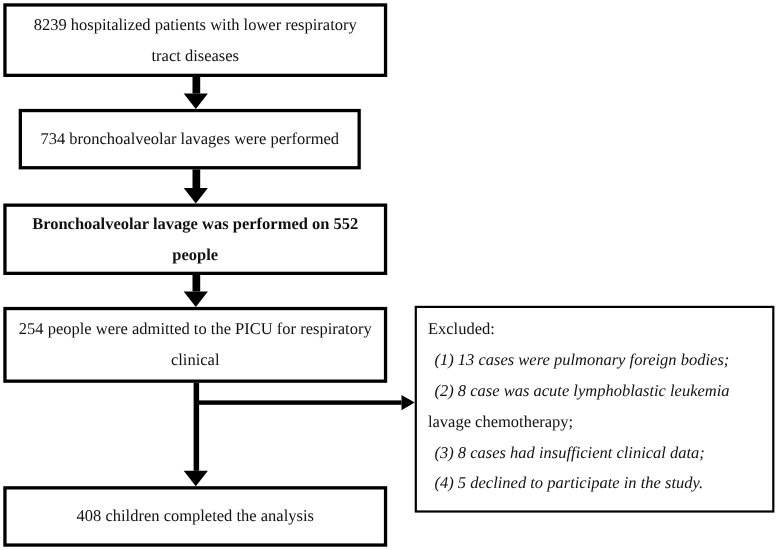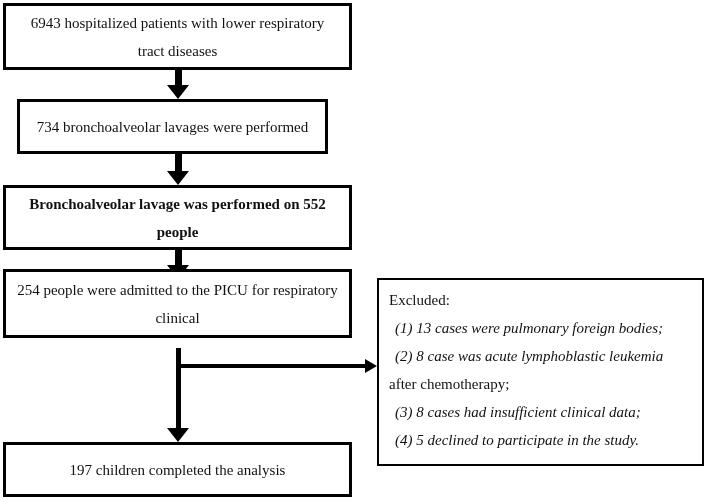--- a/index.html
+++ b/index.html
@@ -25,21 +25,21 @@
     justify-content: center;
     align-items: center;
     text-align: center;
     font-size: 15px;
     line-height: 28px;
     color: #111111;
   }
   .b1 { left: 3px;  top: 3px;   width: 349px; height: 67px; }
   .b2 { left: 17px;  top: 99px;  width: 311px; height: 55px; }
   .b3 { left: 3px;  top: 185px; width: 349px; height: 65px; font-weight: bold; }
-  .b4 { left: 3px;  top: 269px; width: 349px; height: 69px; }
+  .b4 { left: 3px;  top: 279px; width: 349px; height: 69px; }
   .b6 { left: 3px;  top: 442px; width: 349px; height: 55px; }
   .bx {
     left: 377px; top: 278px; width: 327px; height: 188px;
     border-width: 2px;
     justify-content: flex-start;
     align-items: flex-start;
     text-align: left;
     padding: 6px 8px 0 10px;
   }
   .bx .tline { white-space: nowrap; }
@@ -80,21 +80,21 @@
     border-bottom: 7px solid transparent;
     border-left: 12px solid #000000;
   }
 </style>
 </head>
 <body>
 
 <div class="canvas">
 
   <div class="fbox b1">
-    <div class="tline">6943 hospitalized patients with lower respiratory</div>
+    <div class="tline">8239 hospitalized patients with lower respiratory</div>
     <div class="tline">tract diseases</div>
   </div>
 
   <div class="varrow a1">
     <div class="stem"></div>
     <div class="head"></div>
   </div>
 
   <div class="fbox b2">
     <div class="tline">734 bronchoalveolar lavages were performed</div>
@@ -127,22 +127,22 @@
 
   <div class="harrow">
     <div class="stem"></div>
     <div class="head"></div>
   </div>
 
   <div class="fbox bx">
     <div class="tline">Excluded:</div>
     <div class="tline ind">(1) 13 cases were pulmonary foreign bodies;</div>
     <div class="tline ind">(2) 8 case was acute lymphoblastic leukemia</div>
-    <div class="tline">after chemotherapy;</div>
+    <div class="tline">lavage chemotherapy;</div>
     <div class="tline ind">(3) 8 cases had insufficient clinical data;</div>
     <div class="tline ind">(4) 5 declined to participate in the study.</div>
   </div>
 
   <div class="fbox b6">
-    <div class="tline">197 children completed the analysis</div>
+    <div class="tline">408 children completed the analysis</div>
   </div>
 
 </div>
 
 </body></html>

